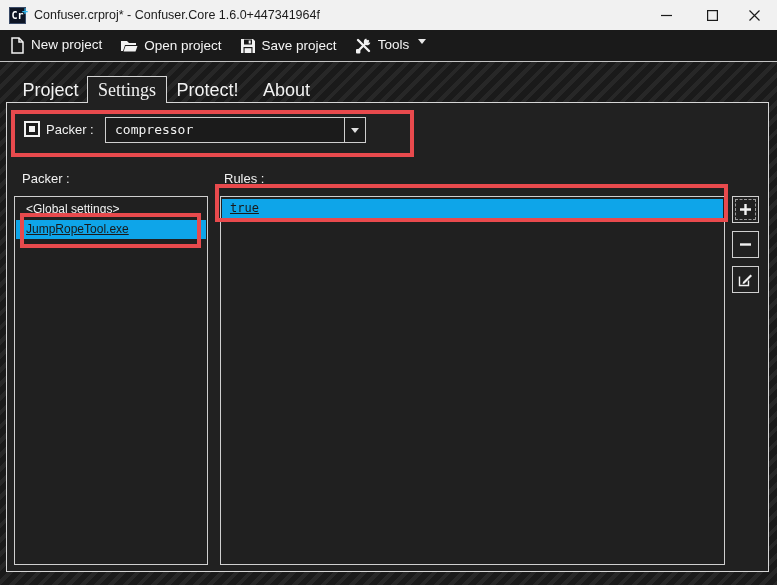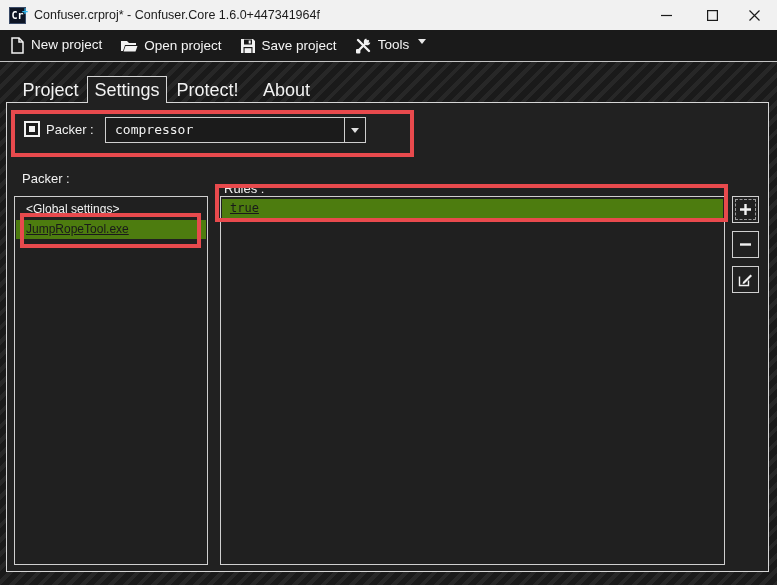--- a/index.html
+++ b/index.html
@@ -31,49 +31,49 @@
     display:flex; align-items:center; padding-left:10px; gap:18px;
   }
   .tool-item { display:flex; align-items:flex-start; gap:6px; color:#f5f5f5; font-size:13.5px; cursor:default; }
   .tool-item svg { display:block; }
   .caret-down { width:0; height:0; border-left:4px solid transparent; border-right:4px solid transparent; border-top:5px solid #e8e8e8; margin-left:3px; margin-top:2px; }
   
   .tab { position:absolute; height:26px; top:77px; display:flex; align-items:center; justify-content:center;
          color:#f2f2f2; font-size:18px; z-index:3; }
   .tab.active {
     top:76px; height:27px; background:#212121;
-    border:1px solid #d6d6d6; border-bottom:none; z-index:6;
+    border:1px solid #d6d6d6; border-bottom:none; z-index:6;font-family:Liberation Serif, serif;
   }
   .tab-project  { left:14px;  width:73px; }
   .tab-settings { left:87px;  width:80px; }
   .tab-protect  { left:167px; width:81px; }
   .tab-about    { left:248px; width:77px; }
   
   .panel { position:absolute; left:6px; top:102px; width:763px; height:470px; background:#212121; border:1px solid #d6d6d6; z-index:1; }
   
   .anno { position:absolute; border:4px solid #e84a4d; z-index:7; pointer-events:none; }
   .anno-packer  { left:11px;  top:110px; width:403px; height:47px; }
   .anno-module  { left:20px;  top:213px; width:181px; height:35px; }
   .anno-rule    { left:215px; top:184px; width:513px; height:38px; }
   .checkbox { position:absolute; left:24px; top:121px; width:16px; height:16px; border:2px solid #f2f2f2; background:#1b1b1b; z-index:5; }
   .checkbox .mark { position:absolute; left:3px; top:3px; width:6px; height:6px; background:#f2f2f2; }
   .lbl { position:absolute; color:#f2f2f2; font-size:13px; z-index:5; white-space:nowrap; }
   .lbl-packer  { left:46px;  top:122px; }
   .lbl-modules { left:22px;  top:171px; }
-  .lbl-rules   { left:224px; top:181px; }
+  .lbl-rules   { left:224px; top:171px; }
   .combo { position:absolute; left:105px; top:117px; width:261px; height:26px; background:#1b1b1b; border:1px solid #cfcfcf; z-index:5; }
   .combo .value { position:absolute; left:9px; top:0; height:24px; line-height:24px; font-family:"DejaVu Sans Mono", monospace; font-size:13px; color:#f2f2f2; }
   .combo .dd { position:absolute; right:0; top:0; width:21px; height:24px; border-left:1px solid #cfcfcf; display:flex; align-items:center; justify-content:center; }
   .combo .dd .tri { width:0; height:0; border-left:4px solid transparent; border-right:4px solid transparent; border-top:5px solid #e0e0e0; }
   
   .listbox { position:absolute; background:#202020; border:1px solid #cfcfcf; z-index:2; }
   .list-modules { left:14px;  top:196px; width:194px; height:369px; padding-top:3px; }
   .list-rules   { left:220px; top:196px; width:505px; height:369px; padding-top:2px; }
   .list-item { height:19px; line-height:19px; font-size:12px; color:#f2f2f2; padding-left:10px; margin:0 1px 1px 1px; white-space:nowrap; overflow:hidden;text-decoration:underline; }
-  .list-item.selected { background:#4d7c0f; color:#1a1a1a; }
+  .list-item.selected { background:#0ea5e9; color:#1a1a1a; }
   .list-item.mono { font-family:"DejaVu Sans Mono", monospace; padding-left:8px; }
   
   .side-btn { position:absolute; left:732px; width:27px; height:27px; background:#212121; border:1px solid #d0d0d0; z-index:2;
               display:flex; align-items:center; justify-content:center; }
   .side-btn svg { display:block; }
   .btn-add { top:196px; position:absolute; }
   .btn-add::after { content:""; position:absolute; left:2px; top:2px; right:2px; bottom:2px; border:1px dashed #9a9a9a; }
   .btn-remove { top:231px; }
   .btn-edit { top:266px; }
 </style>

